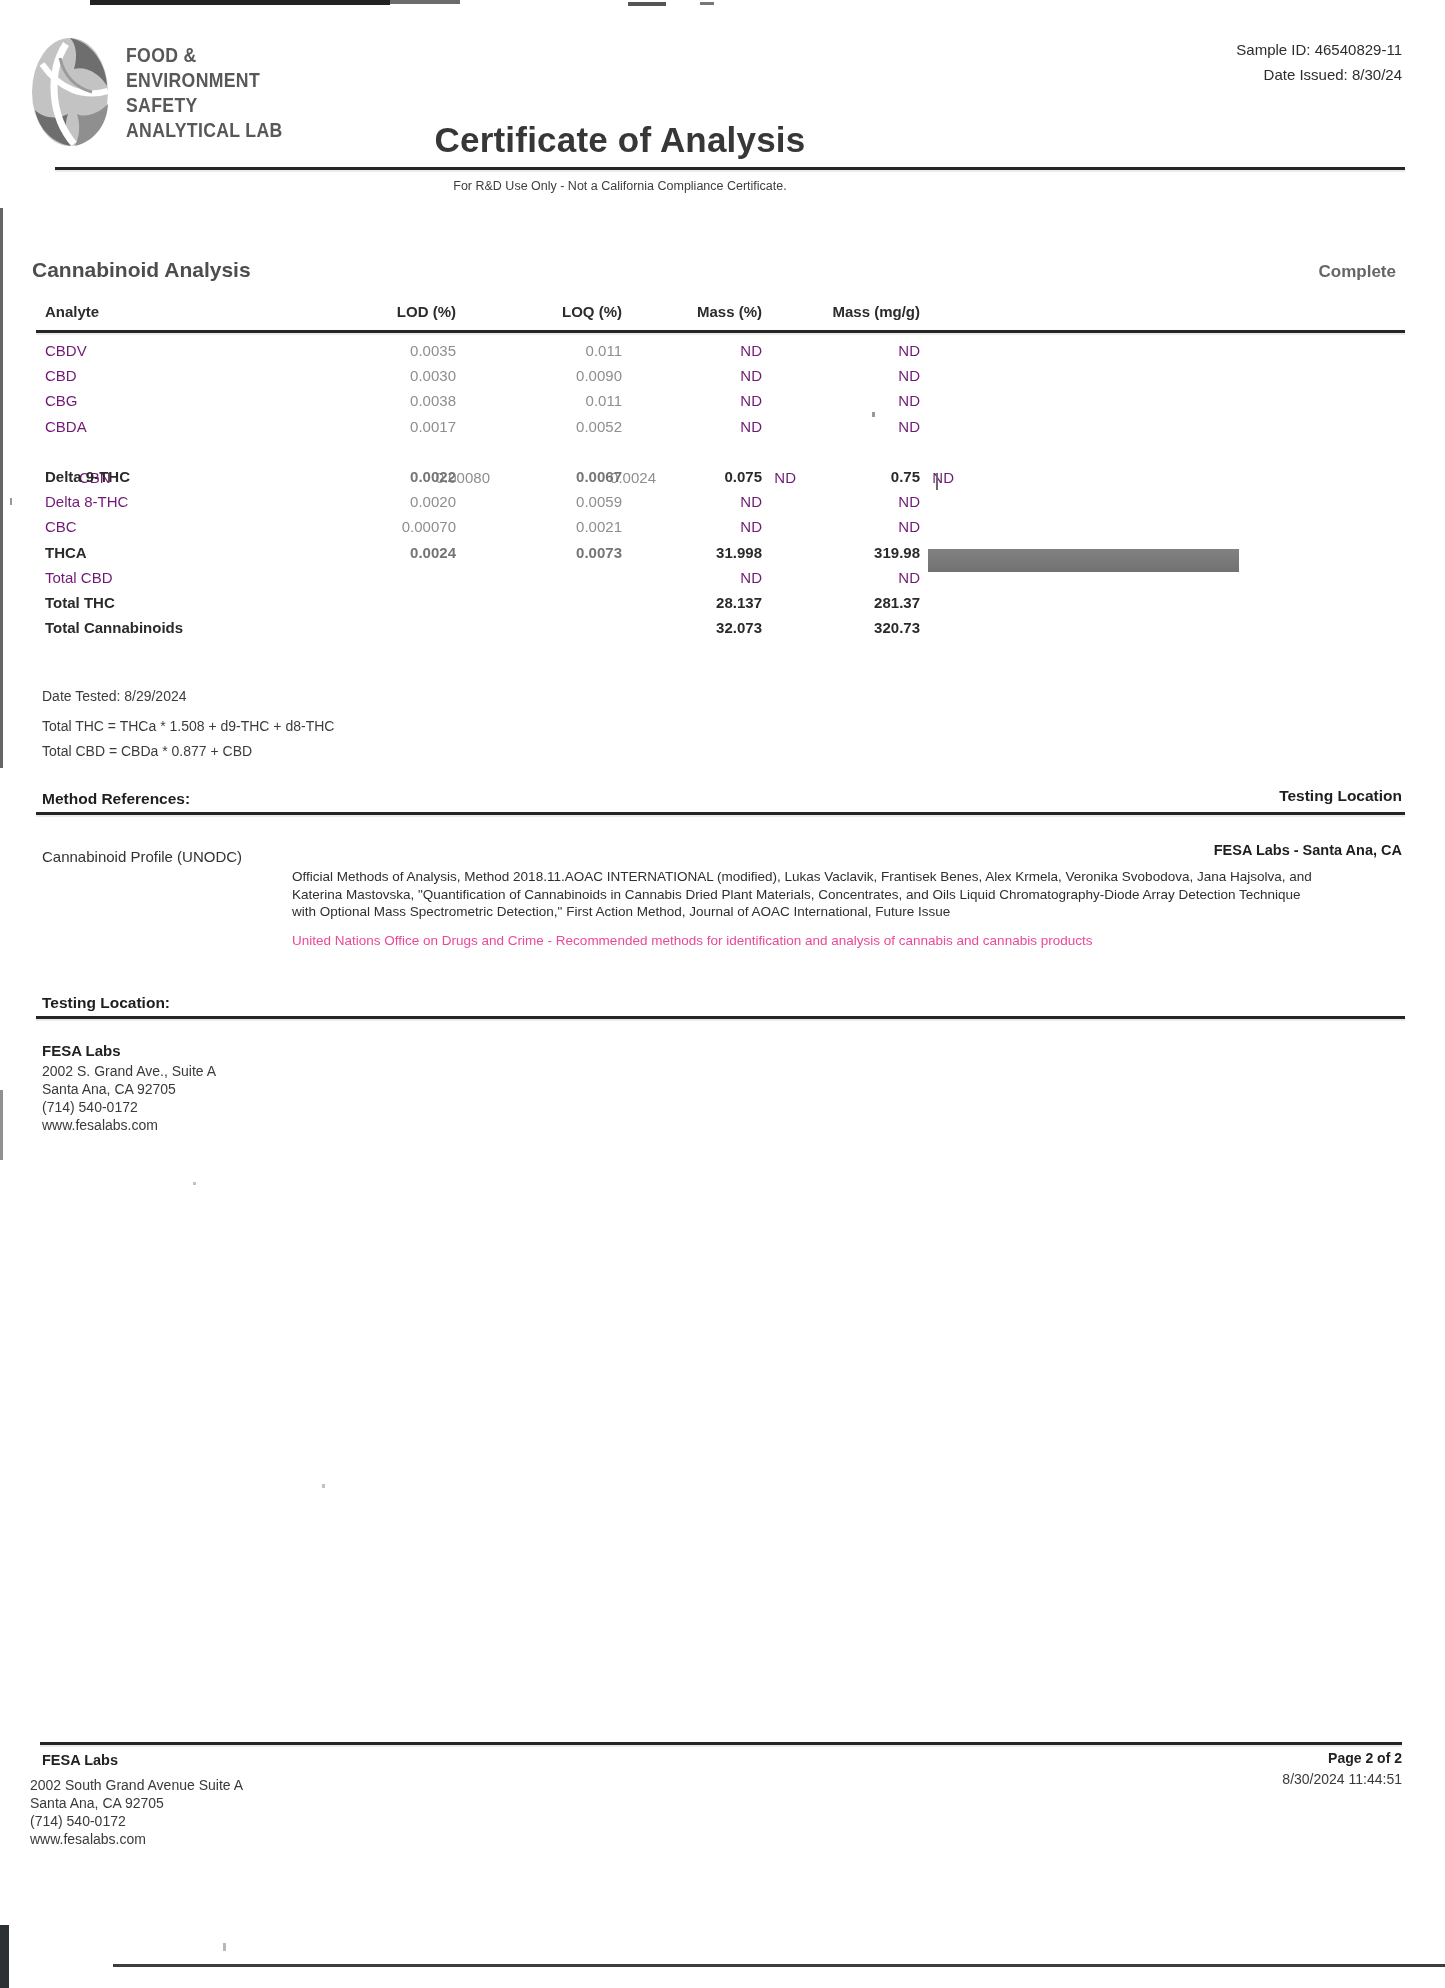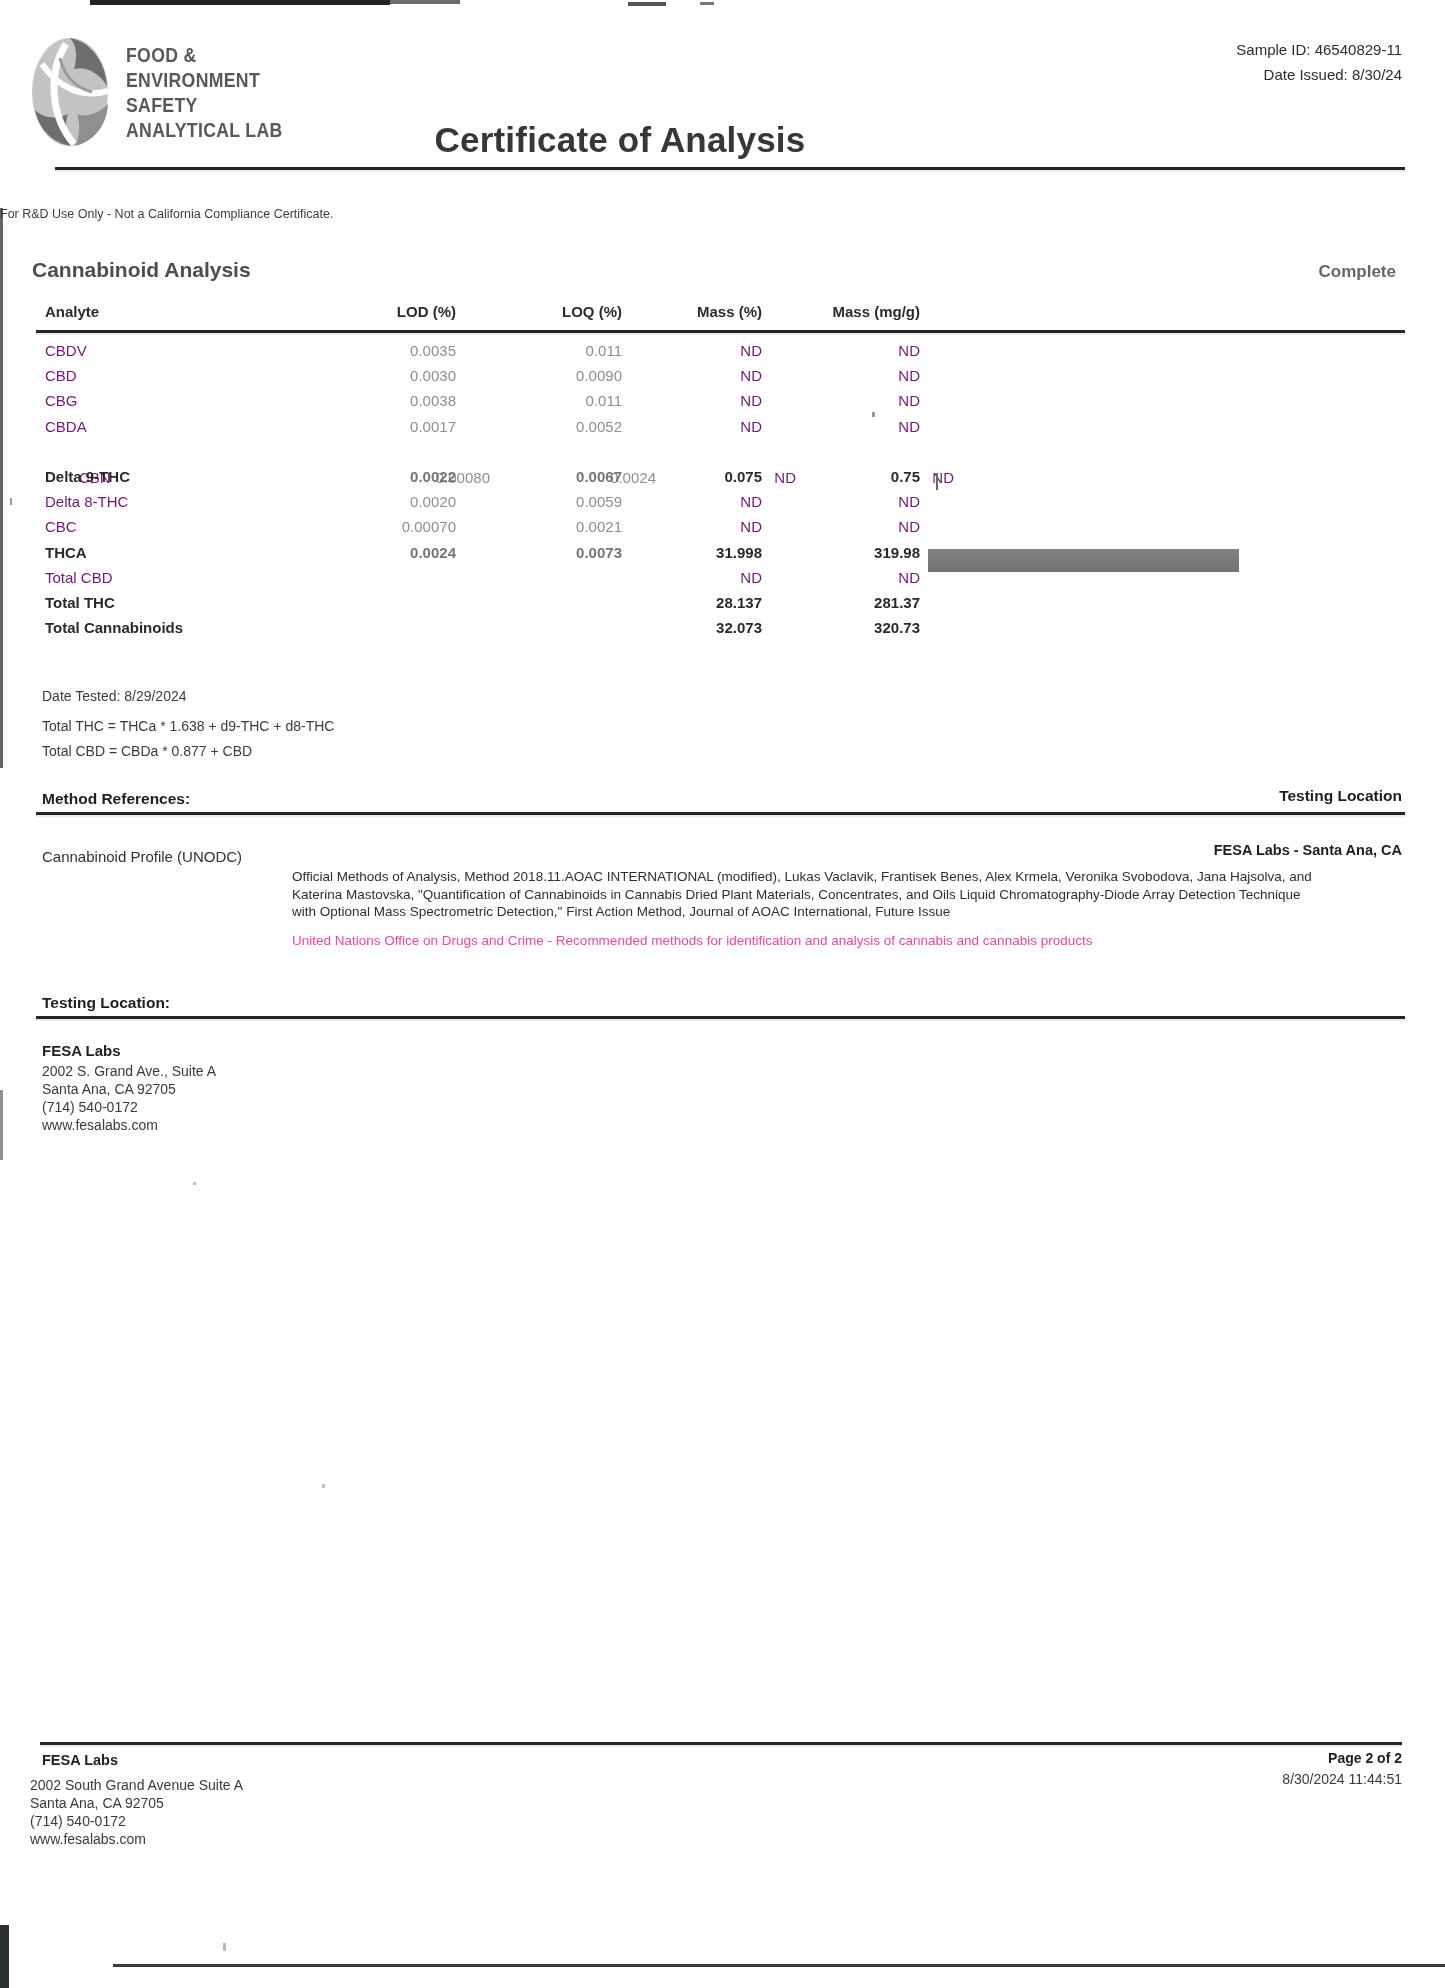--- a/index.html
+++ b/index.html
@@ -17,21 +17,21 @@
     position:absolute;left:126px;top:42px;font-size:21px;line-height:25px;
     color:#585858;letter-spacing:.4px;transform:scaleX(.84);transform-origin:left top;
     font-weight:bold;white-space:nowrap;
   }
   .meta{position:absolute;right:43px;text-align:right;font-size:15px;color:#2d2d2d;white-space:nowrap;}
   .doc-title{
     position:absolute;left:0;top:120px;width:1240px;text-align:center;
     font-size:35px;font-weight:bold;color:#373737;letter-spacing:.2px;
   }
   .hrule{position:absolute;background:#262626;box-shadow:0 2px 0 rgba(0,0,0,.08);}
-  .tagline{position:absolute;left:0;top:179px;width:1240px;font-size:12.5px;color:#3d3d3d;margin-top:28px;}
+  .tagline{position:absolute;left:0;top:179px;width:1240px;text-align:center;font-size:12.5px;color:#3d3d3d;}
   
   .sec-heading{position:absolute;left:32px;top:258px;font-size:21px;font-weight:bold;color:#4d4d4d;}
   .status{position:absolute;right:49px;top:262px;font-size:17px;font-weight:bold;color:#666;}
   
   .th{position:absolute;top:303px;font-size:15px;font-weight:bold;color:#2c2c2c;}
   .col-analyte{left:45px;width:250px;text-align:left;}
   .col-lod{left:300px;width:156px;text-align:right;}
   .col-loq{left:464px;width:158px;text-align:right;}
   .col-mass-pct{left:606px;width:156px;text-align:right;}
   .col-mass-mgg{left:764px;width:156px;text-align:right;}
@@ -191,21 +191,21 @@
         <div class="cell col-loq dim"></div>
         <div class="cell col-mass-pct">32.073</div>
         <div class="cell col-mass-mgg">320.73</div>
       </div>
     </div>
 
   <div class="tick"></div>
   <div class="redaction"></div>
 
   <div class="note" style="top:688px;">Date Tested: 8/29/2024</div>
-  <div class="note" style="top:718px;">Total THC = THCa * 1.638 + d9-THC + d8-THC</div>
+  <div class="note" style="top:718px;">Total THC = THCa * 1.508 + d9-THC + d8-THC</div>
   <div class="note" style="top:743px;">Total CBD = CBDa * 0.877 + CBD</div>
 
   <div class="sub-heading" style="top:790px;">Method References:</div>
   <div class="right-label" style="top:787px;">Testing Location</div>
   <div class="hrule" style="left:36px;top:812px;width:1369px;height:2.5px;"></div>
 
   <div class="right-label" style="top:842px;font-size:14.5px;">FESA Labs - Santa Ana, CA</div>
   <div class="profile-label">Cannabinoid Profile (UNODC)</div>
 
   <div class="ref-par">

